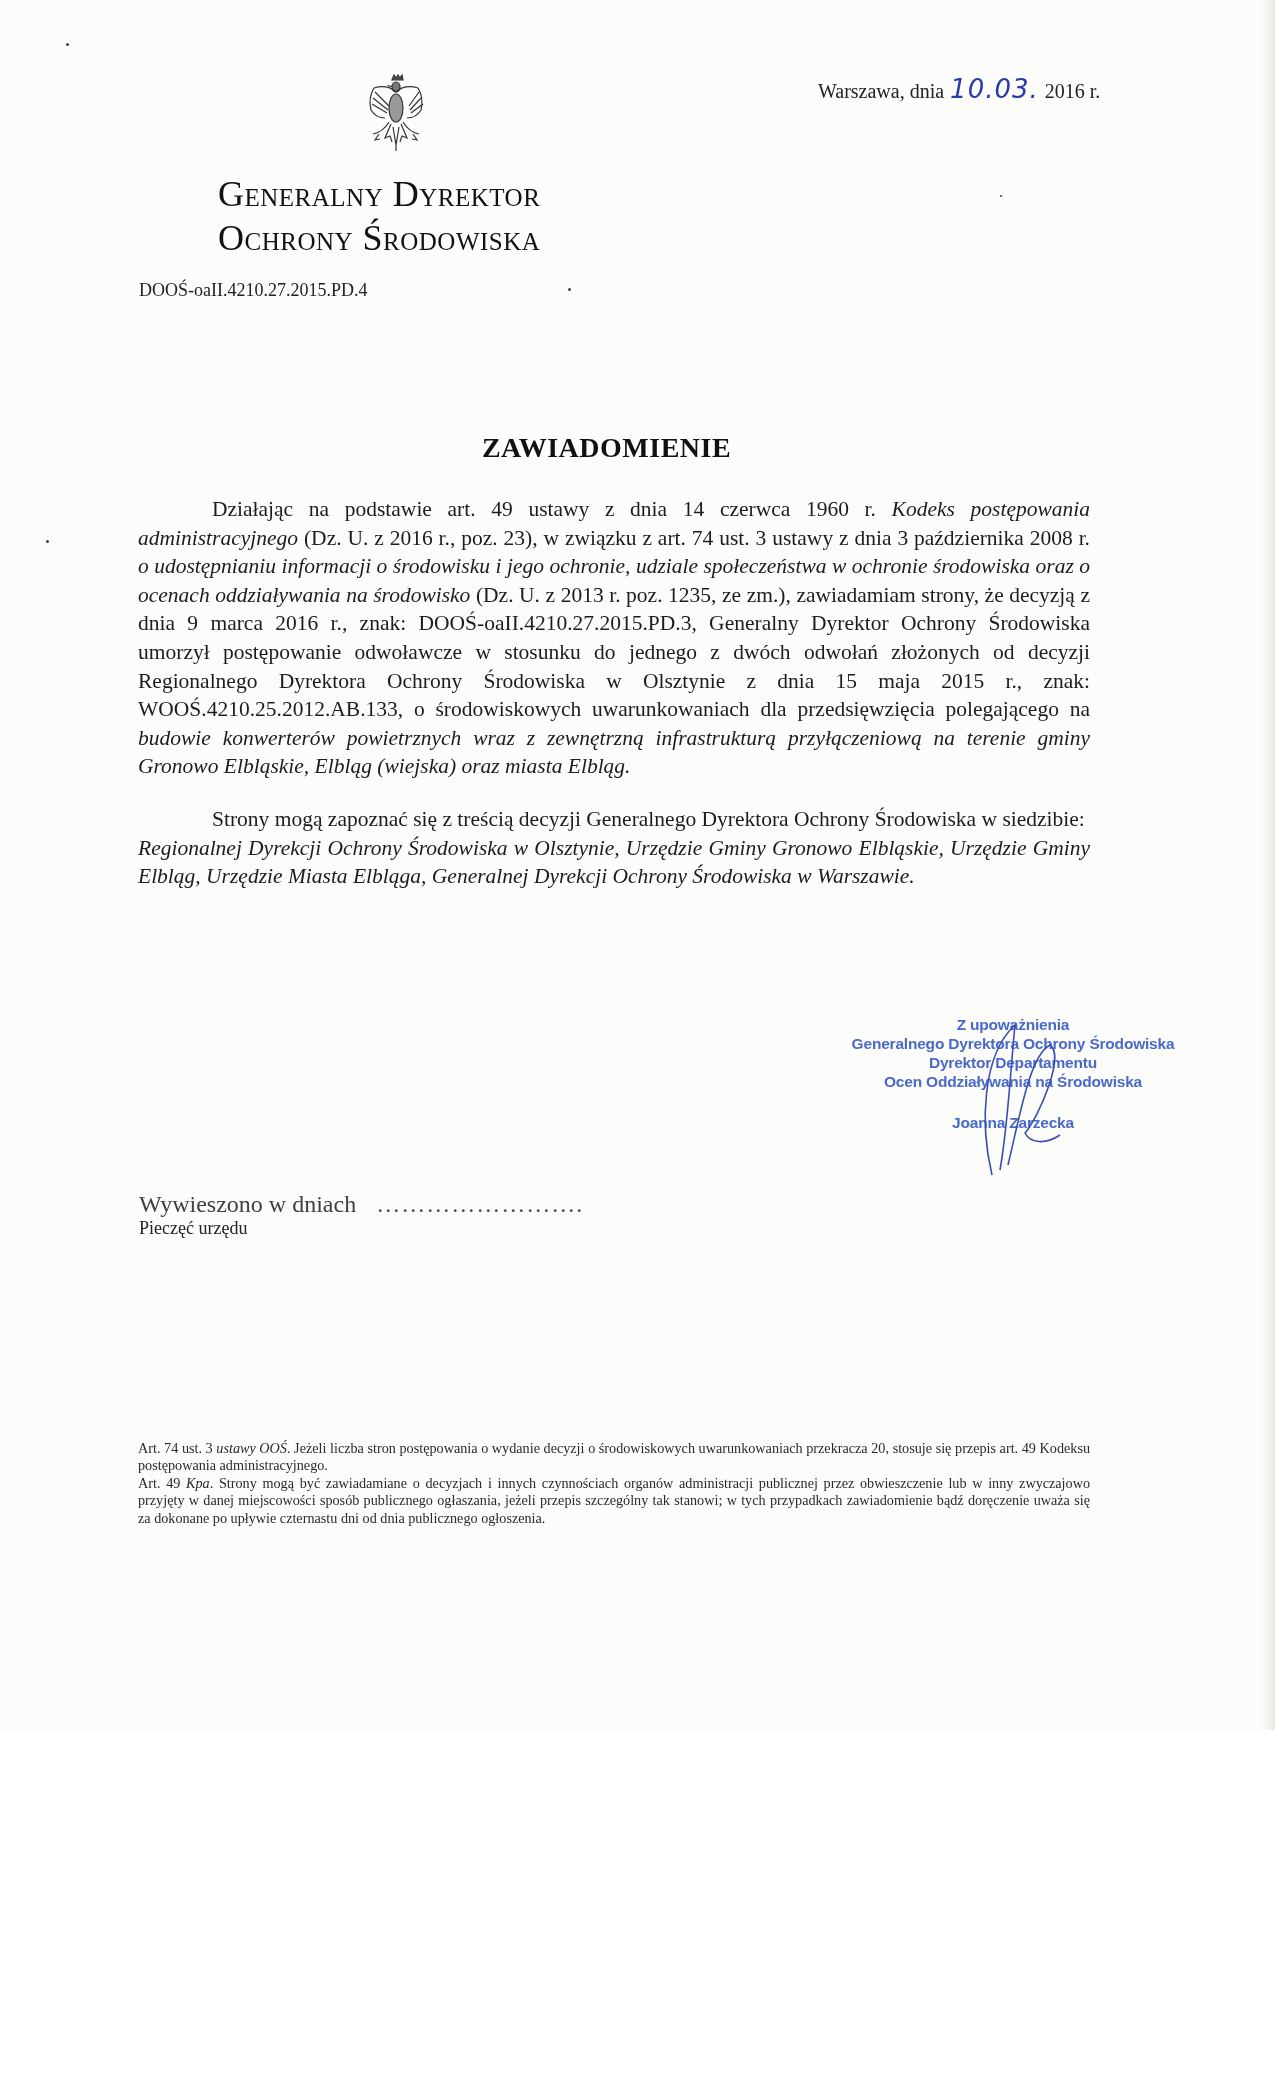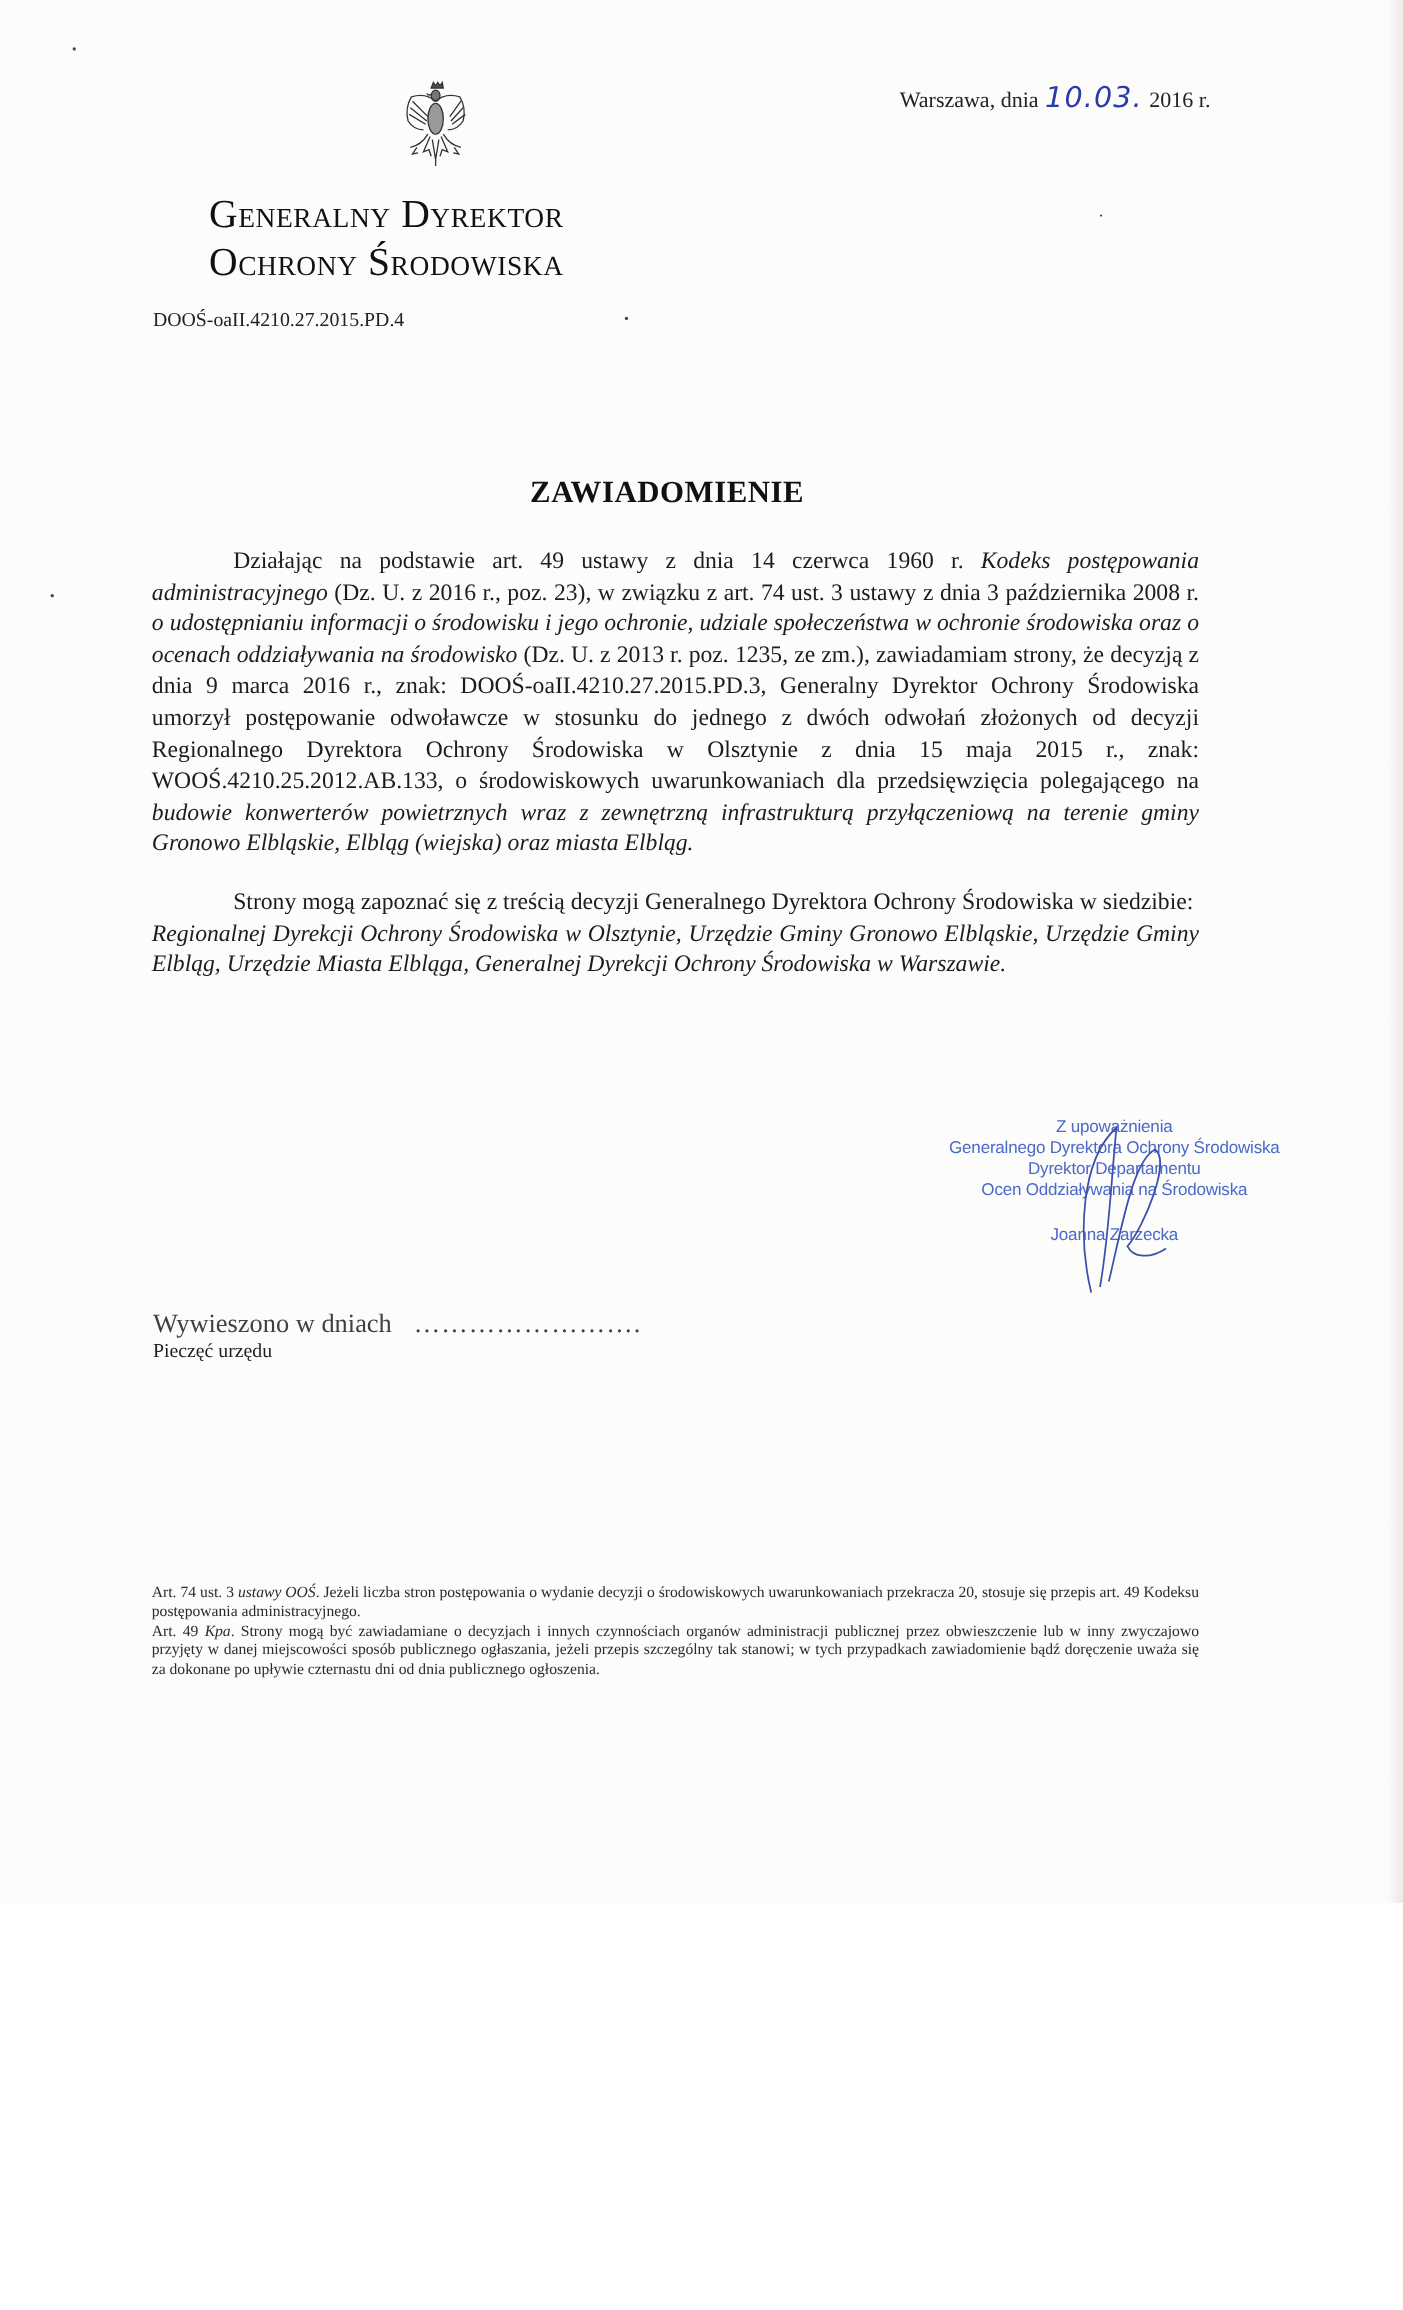--- a/index.html
+++ b/index.html
@@ -3,36 +3,36 @@
   <meta charset="utf-8">
   <style>
     html, body { margin: 0; padding: 0; background: #ffffff; }
     body { width: 1275px; height: 2100px; position: relative; overflow: hidden; font-family: "Liberation Serif", "DejaVu Serif", serif; color: #1a1a1a; }
     .page { position: absolute; left: 0; top: 0; width: 1275px; height: 1730px; background: #fcfcfa; }
     .below { position: absolute; left: 0; top: 1730px; width: 1275px; height: 370px; background: #ffffff; }
     .edge-right { position: absolute; right: 0; top: 0; width: 14px; height: 1730px; background: linear-gradient(to right, #fcfcfa, #e9e9e6); }
 
     .eagle { position: absolute; left: 365px; top: 72px; width: 62px; height: 82px; }
     .header-title { position: absolute; left: 190px; top: 172px; font-size: 36px; line-height: 44px; letter-spacing: 0.5px; font-variant: small-caps; font-weight: normal; color: #111; }
-    .header-title div { white-space: nowrap; }
+    .header-title div { white-space: nowrap; margin-left: 28px; }
     .ref { position: absolute; left: 139px; top: 280px; font-size: 18px; color: #222; }
     .date-line { position: absolute; left: 818px; top: 74px; font-size: 20px; color: #222; white-space: nowrap; }
     .date-hand { font-family: "DejaVu Sans", sans-serif; font-style: italic; color: #2a3aa8; font-size: 26px; margin: 0 6px; letter-spacing: 1px; }
 
     .notice-title { position: absolute; left: 0; width: 1213px; top: 432px; text-align: center; font-size: 28px; font-weight: bold; color: #111; letter-spacing: 0.5px; }
 
     .body-block { position: absolute; left: 138px; width: 952px; font-size: 21.5px; line-height: 28.6px; text-align: justify; color: #1c1c1c; }
     .p1 { top: 495px; text-indent: 74px; }
     .p2 { top: 805px; }
     .p2 .indent { display: block; text-indent: 74px; }
     .p3 { top: 947px; }
     .it { font-style: italic; font-family: "Liberation Serif", serif; }
     .b { font-weight: bold; }
 
-    .stamp { position: absolute; left: 848px; top: 1015px; width: 330px; text-align: center; font-family: "Liberation Sans", "DejaVu Sans", sans-serif; font-weight: normal; color: #4a69c9; font-size: 15.5px; line-height: 19px; letter-spacing: -0.2px; }
+    .stamp { position: absolute; left: 848px; top: 1015px; width: 330px; text-align: center; font-family: "Liberation Sans", "DejaVu Sans", sans-serif; font-weight: bold; color: #4a69c9; font-size: 15.5px; line-height: 19px; letter-spacing: -0.2px; }
     .stamp .name { margin-top: 22px; }
     .sig { position: absolute; left: 970px; top: 1015px; width: 200px; height: 180px; }
 
     .posted { position: absolute; left: 139px; top: 1191px; font-size: 24px; color: #404040; white-space: nowrap; }
     .posted .dots { margin-left: 20px; letter-spacing: 1px; }
     .stamp-label { position: absolute; left: 139px; top: 1218px; font-size: 18px; color: #222; }
 
     .footnotes { position: absolute; left: 138px; top: 1440px; width: 952px; font-size: 14.2px; line-height: 17.4px; text-align: justify; color: #2a2a2a; }
     .u { }
     .mark { position: absolute; background: #444; border-radius: 50%; }

